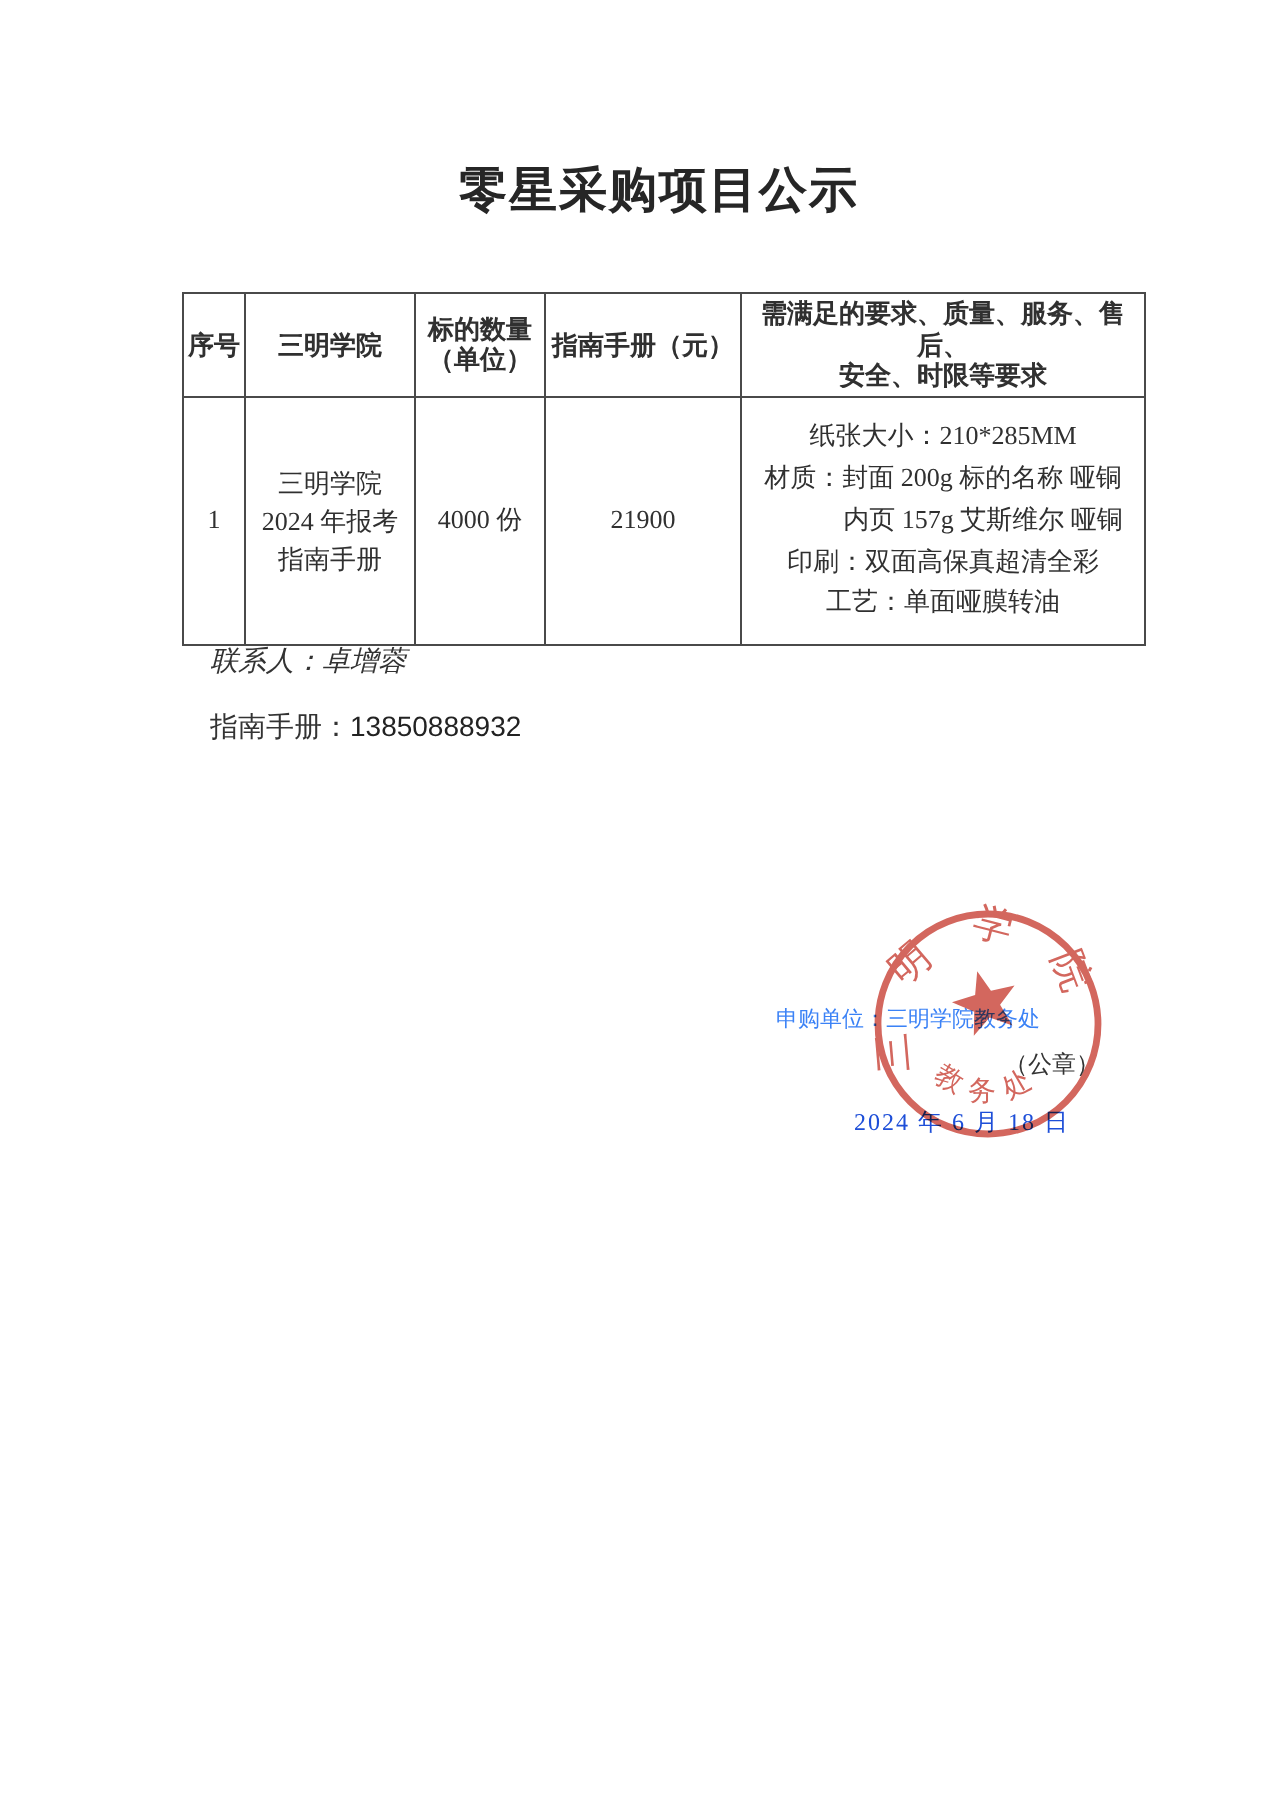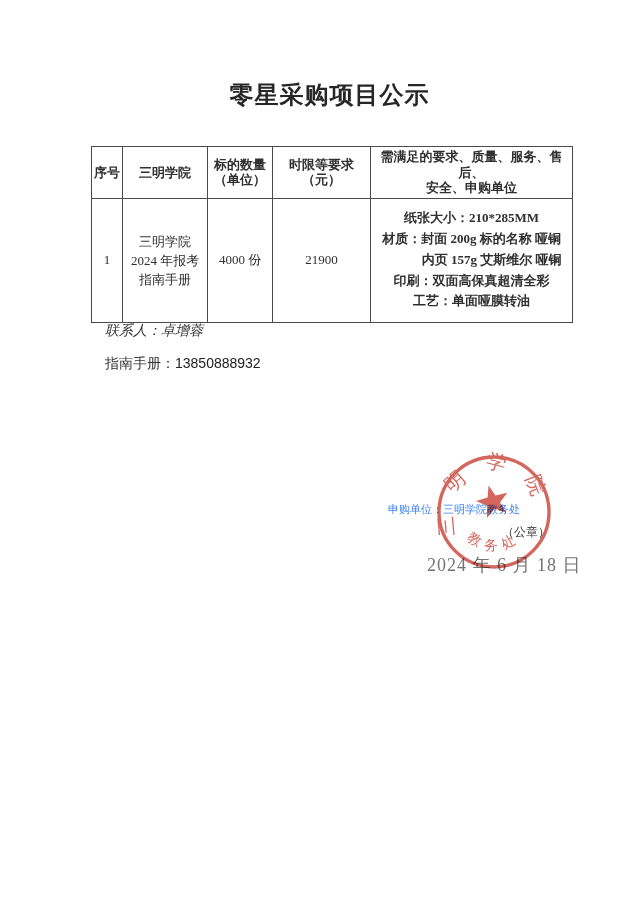--- a/index.html
+++ b/index.html
@@ -41,21 +41,21 @@
   col.c1 { width: 31px; }
   col.c2 { width: 85px; }
   col.c3 { width: 65px; }
   col.c4 { width: 98px; }
   col.c5 { width: 202px; }
   td.req-cell {
     vertical-align: top;
     text-align: left;
     padding: 5px 6px 4px 9px;
   }
-  td.req-cell div { line-height: 20.8px; white-space: nowrap; font-weight: bold; }
+  td.req-cell div { line-height: 20.8px; white-space: nowrap; }
   td.req-cell div.indent { padding-left: 40px; }
   td.name-cell div { line-height: 19px; }
   .contact-line {
     position: absolute;
     left: 105px;
     font-size: 14px;
     color: #333;
   }
   .contact-person { top: 322px; font-style: italic; }
   .contact-phone  { top: 355px; }
@@ -68,21 +68,21 @@
   .footer-unit {
     position: absolute; left: 388px; top: 502px;
     font-size: 11px; color: #3b82f6; white-space: nowrap;
   }
   .footer-seal-note {
     position: absolute; left: 502px; top: 524px;
     font-size: 12px; color: #333;
   }
   .footer-date {
     position: absolute; left: 427px; top: 553px;
-    font-size: 18px; color: #737373; white-space: nowrap;
+    font-size: 12px; color: #1d4ed8; white-space: nowrap;
     letter-spacing: 1px;
   }
   .stamp {
     position: absolute;
     left: 429px; top: 447px;
     width: 130px; height: 130px;
     opacity: 0.82;
     mix-blend-mode: multiply;
     pointer-events: none;
   }
@@ -106,25 +106,25 @@
         <div>序号</div>
       </th>
       <th>
         <div>三明学院</div>
       </th>
       <th>
         <div>标的数量</div>
         <div>（单位）</div>
       </th>
       <th>
-        <div>时限等要求（元）</div>
+        <div>指南手册（元）</div>
       </th>
       <th>
         <div>需满足的要求、质量、服务、售后、</div>
-        <div>安全、申购单位</div>
+        <div>安全、时限等要求</div>
       </th>
     </tr>
   </thead>
   <tbody>
     <tr>
       <td>1</td>
       <td class="name-cell">
         <div>三明学院</div>
         <div>2024 年报考</div>
         <div>指南手册</div>

